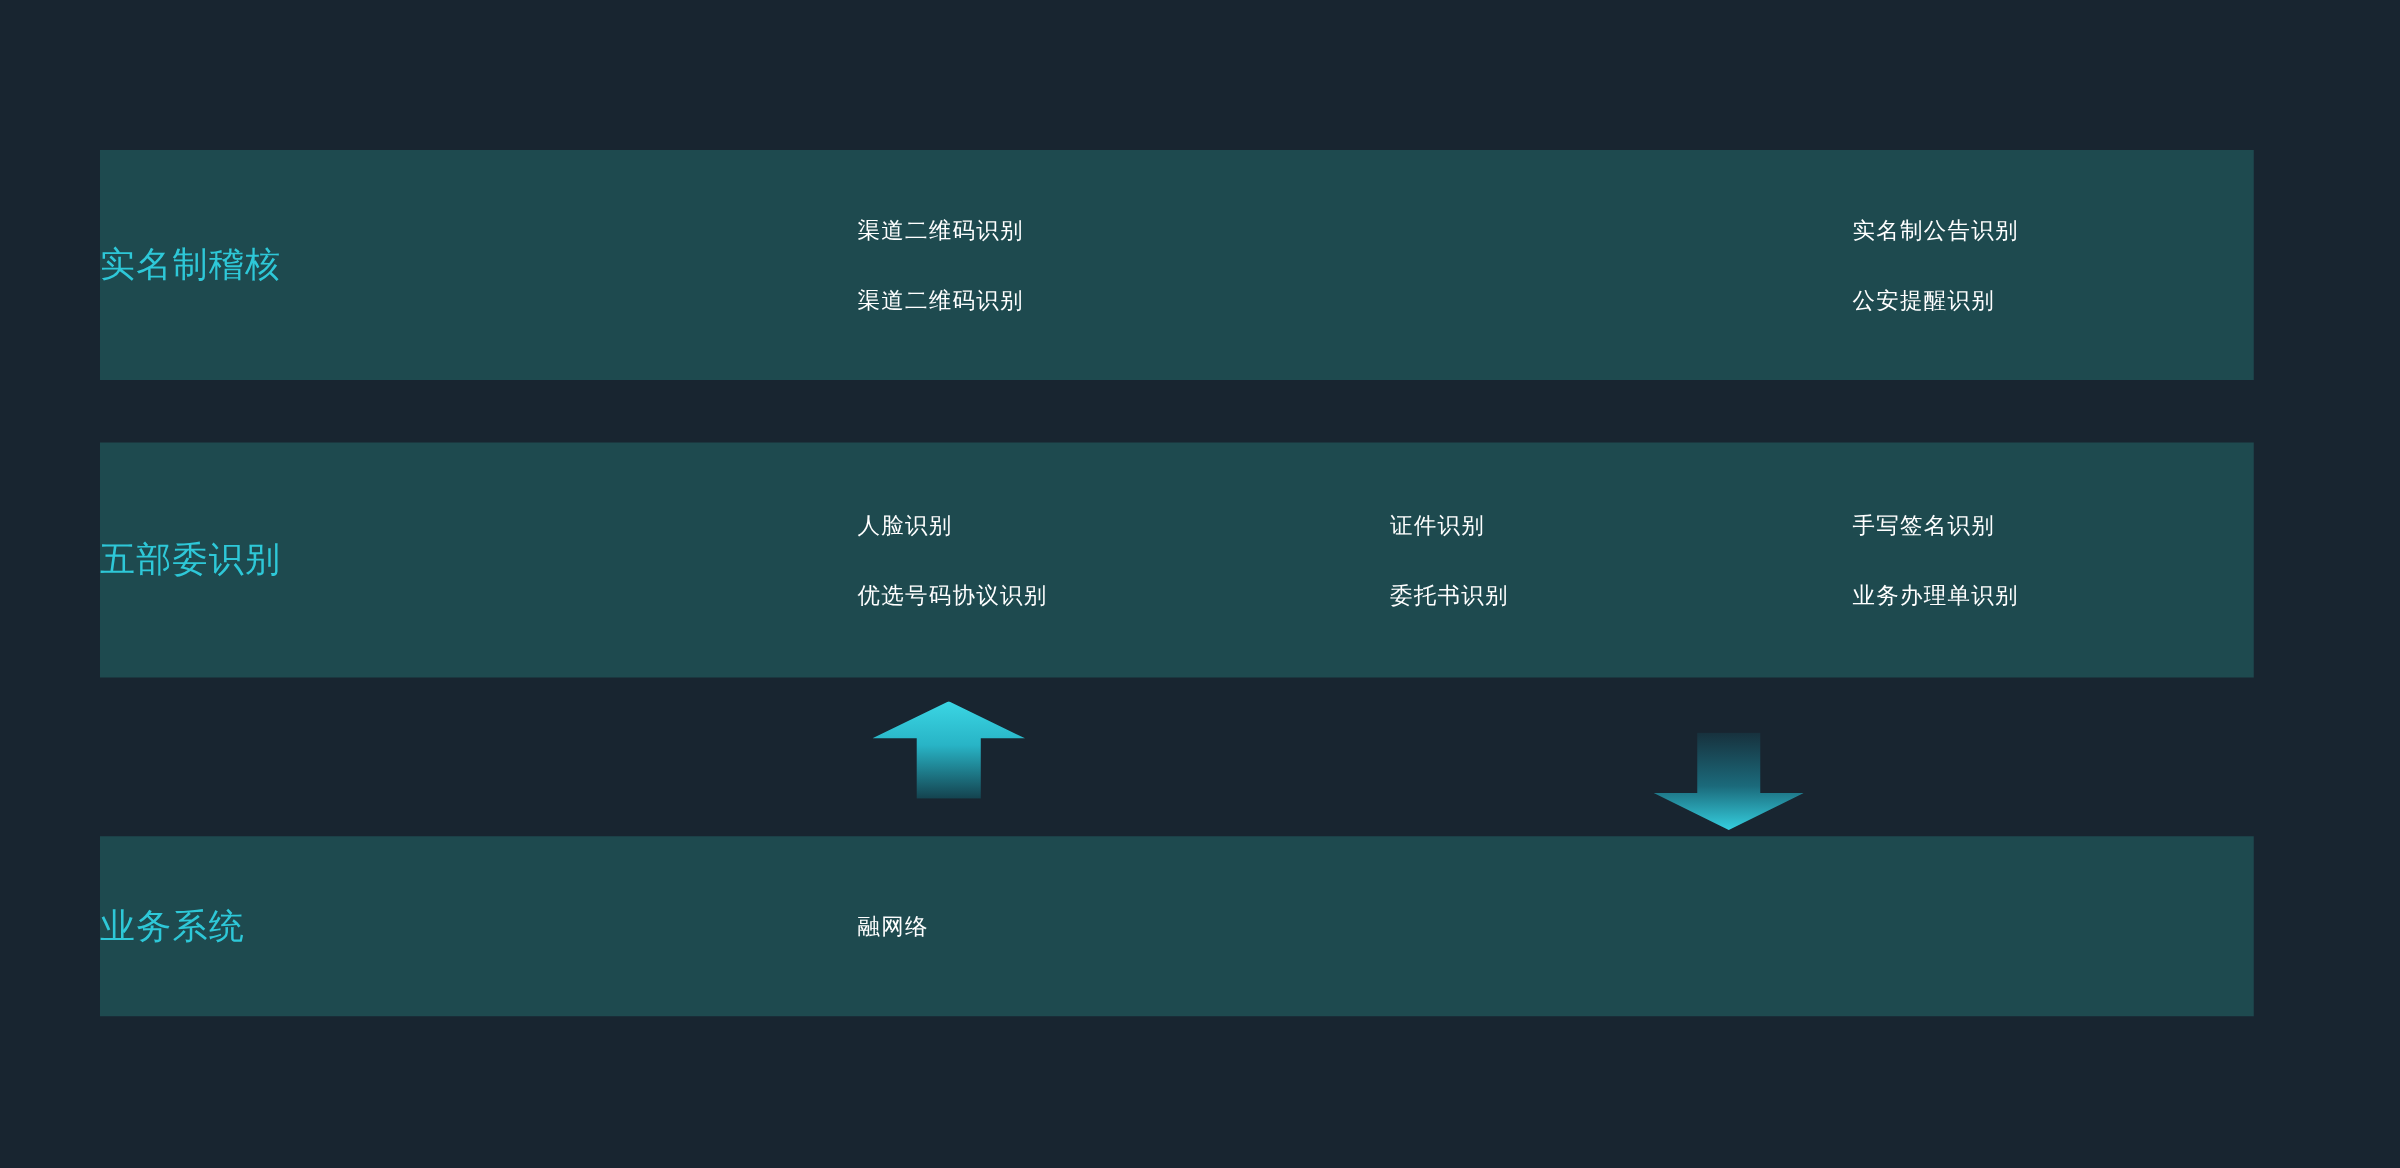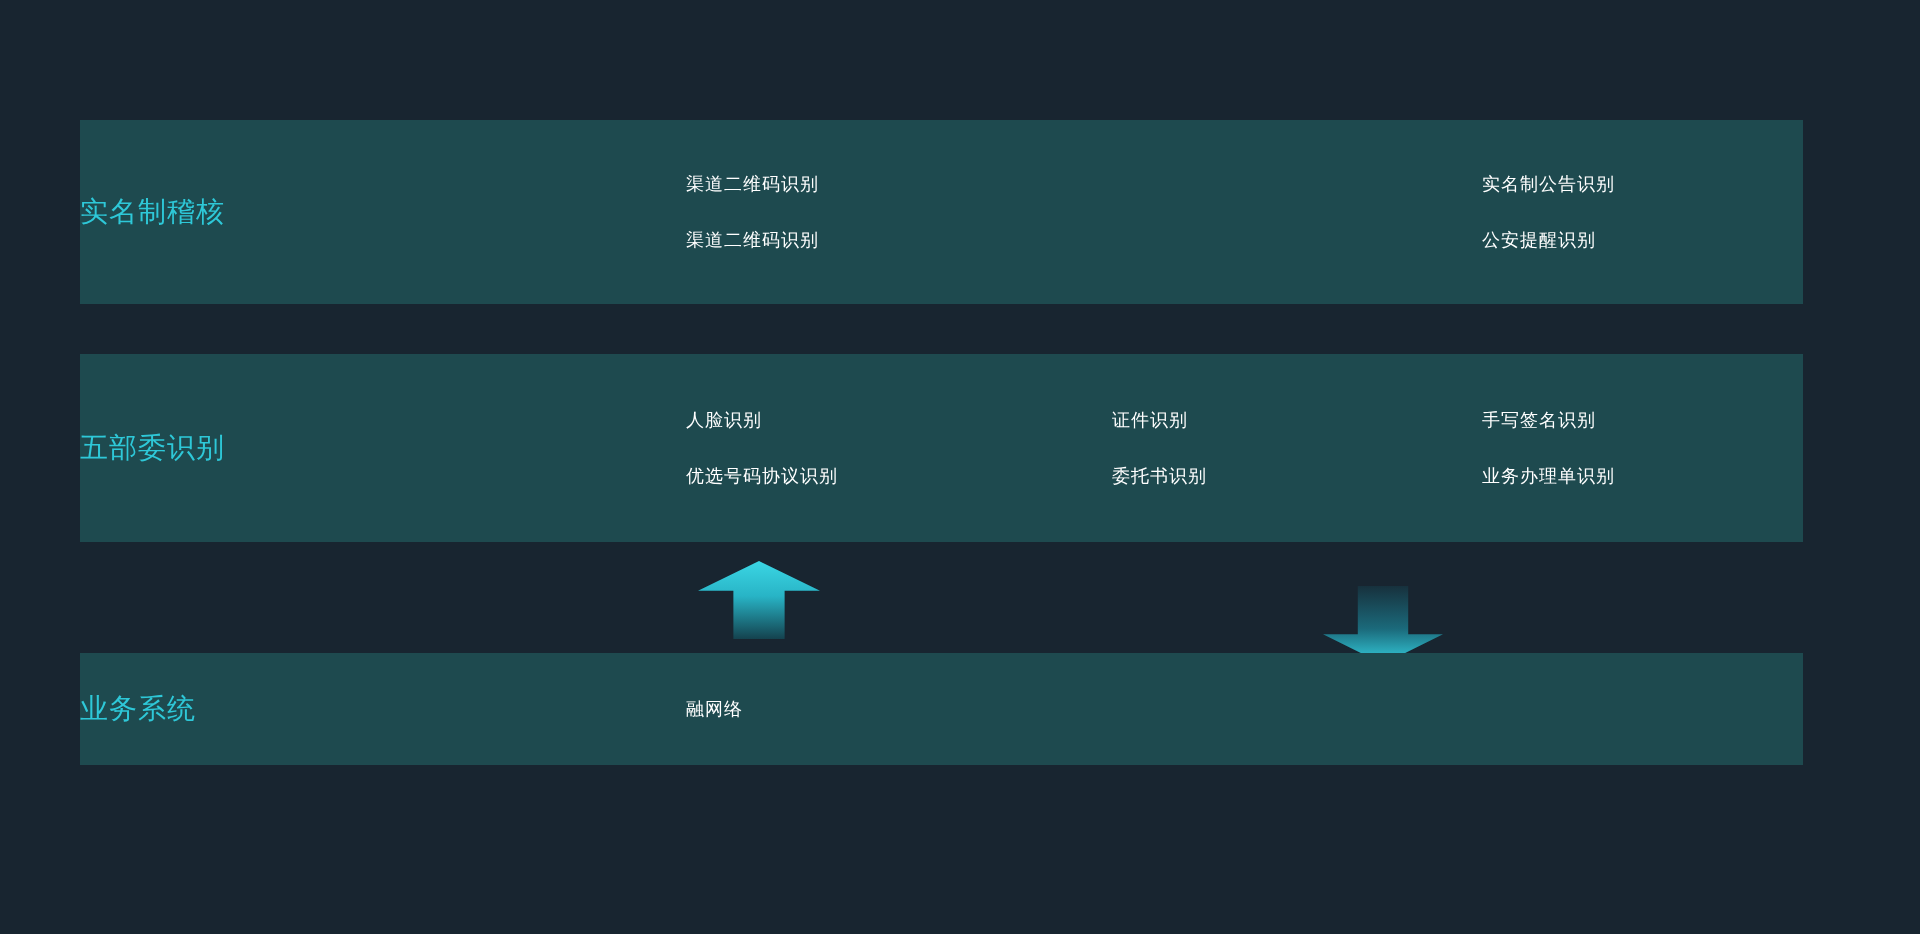--- a/index.html
+++ b/index.html
@@ -19,21 +19,21 @@
     position: absolute;
     left: 80px;
     width: 1723px;
     background: #1e4a4f;
     display: grid;
     grid-template-columns: 606px 426px 370px 1fr;
     align-items: center;
   }
   .band-1 { top: 120px; height: 184px; }
   .band-2 { top: 354px; height: 188px; }
-  .band-3 { top: 653px; height: 112px; }
+  .band-3 { top: 669px; height: 144px; }
   .band-label {
     color: #2ec8d8;
     font-size: 28px;
     font-weight: 400;
     letter-spacing: 1px;
   }
   .col {
     display: flex;
     flex-direction: column;
     gap: 38px;

